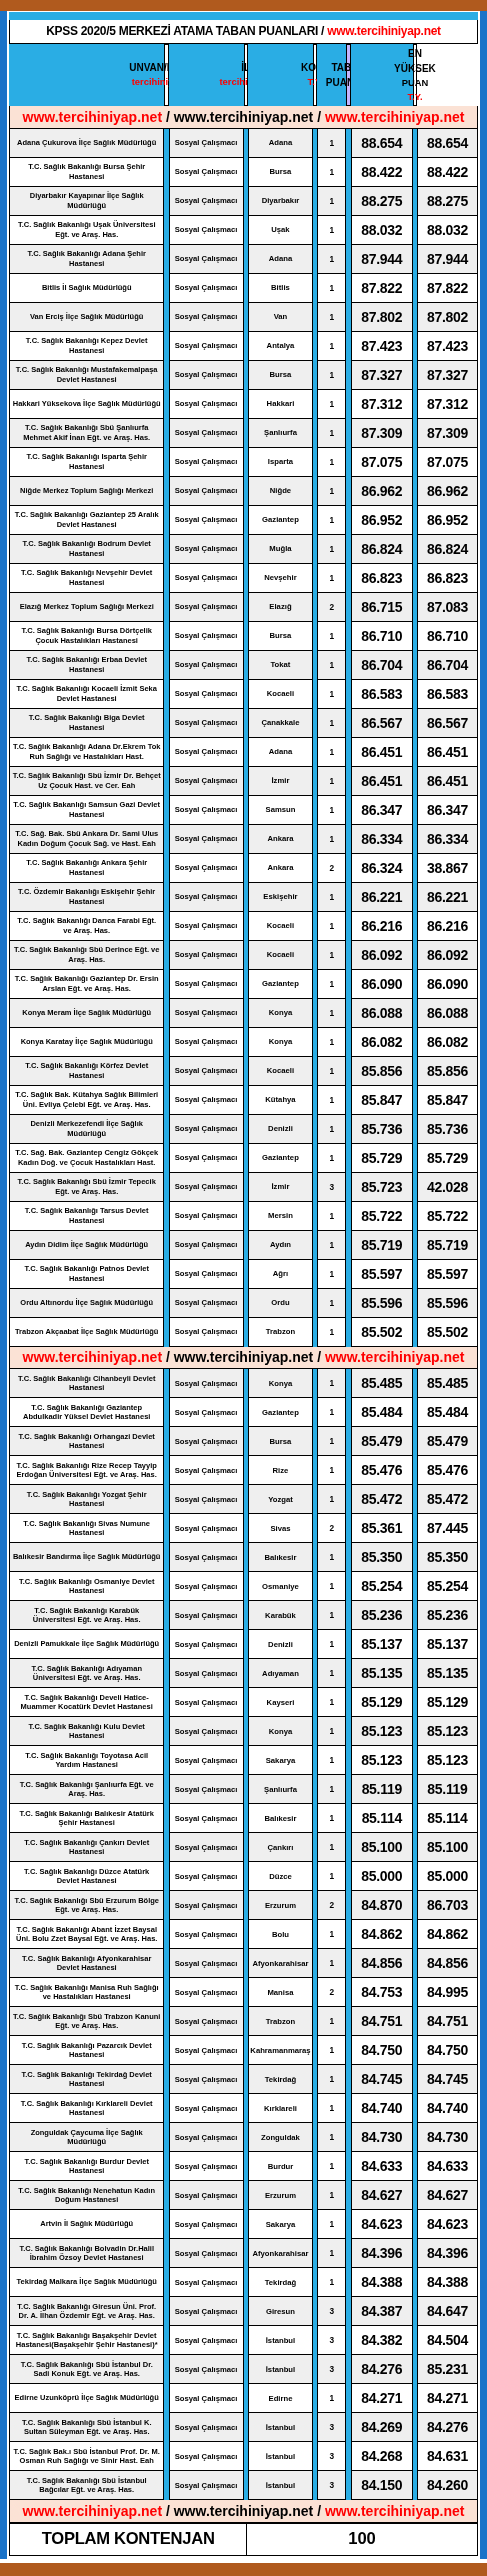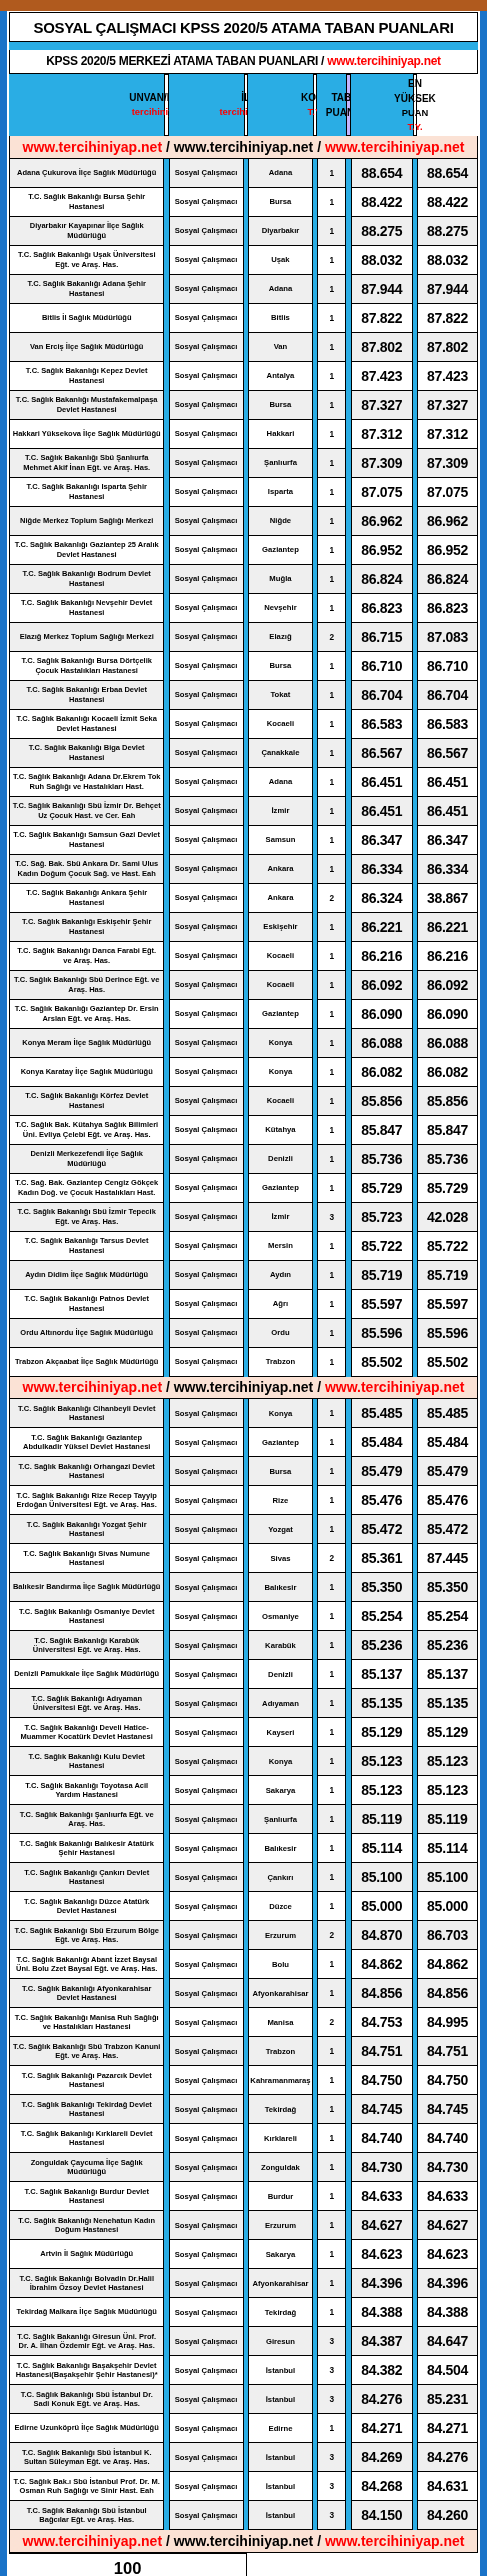--- a/index.html
+++ b/index.html
@@ -42,21 +42,20 @@
   .gap-bottom { height:4.4px; background:#fff; }
 </style>
 </head>
 <body>
 
 <div class="page">
   <div class="bar top"></div>
 
   <div class="frame">
 
-    <div class="title-box">SOSYAL ÇALIŞMACI KPSS 2020/5 ATAMA TABAN PUANLARI</div>
     <div class="stripe"></div>
     <div class="subtitle-box"><span>KPSS 2020/5 MERKEZİ ATAMA TABAN PUANLARI / </span><span class="red">www.tercihiniyap.net</span></div>
 
     <div>
 
       <div class="grid">
         <div class="gap"></div>
         <div class="hcell">
           <div>UNVAN/KADRO</div>
           <div class="red sub">tercihiniyap.net</div>
@@ -417,21 +416,21 @@
             <div class="gap"></div>
             <div class="cell c-il">Ankara</div>
             <div class="gap"></div>
             <div class="cell c-kont">2</div>
             <div class="gap"></div>
             <div class="cell c-taban">86.324</div>
             <div class="gap"></div>
             <div class="cell c-eny">38.867</div>
           </div>
           <div class="grid data-row shade">
-            <div class="cell c-kurum">T.C. Sağlık Bakanlığı Eskişehir Şehir Hastanesi</div>
+            <div class="cell c-kurum">T.C. Özdemir Bakanlığı Eskişehir Şehir Hastanesi</div>
             <div class="gap"></div>
             <div class="cell c-unvan">Sosyal Çalışmacı</div>
             <div class="gap"></div>
             <div class="cell c-il">Eskişehir</div>
             <div class="gap"></div>
             <div class="cell c-kont">1</div>
             <div class="gap"></div>
             <div class="cell c-taban">86.221</div>
             <div class="gap"></div>
             <div class="cell c-eny">86.221</div>
@@ -1136,20 +1135,21 @@
             <div class="cell c-kont">3</div>
             <div class="gap"></div>
             <div class="cell c-taban">84.150</div>
             <div class="gap"></div>
             <div class="cell c-eny">84.260</div>
           </div>
           <div class="sep-row"><span class="wm-red">www.tercihiniyap.net</span><span class="wm-black"> / </span><span class="wm-black">www.tercihiniyap.net</span><span class="wm-black"> / </span><span class="wm-red">www.tercihiniyap.net</span></div>
         </div>
 
       <div class="footer-row">
+        <div class="footer-cell footer-label">TOPLAM KONTENJAN</div>
         <div class="footer-cell footer-value">100</div>
       </div>
 
     </div>
   </div>
 
   <div class="gap-bottom"></div>
   <div class="bar bottom"></div>
 </div>
 

